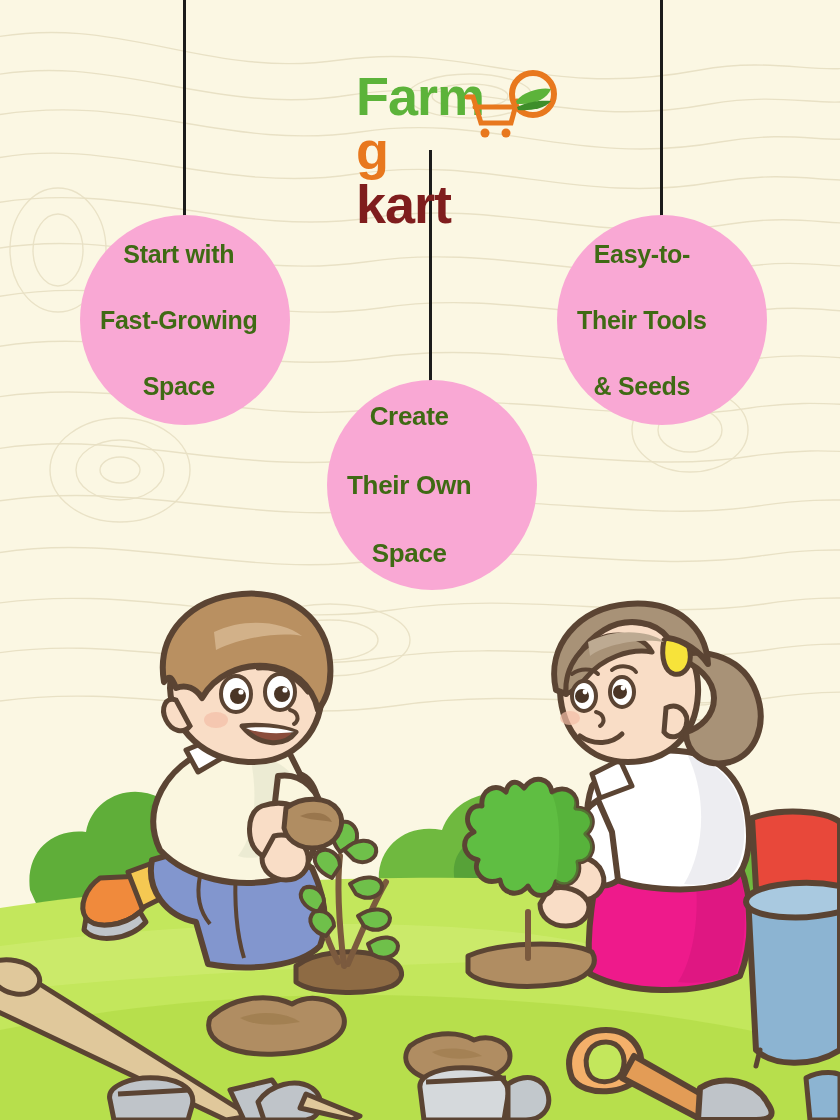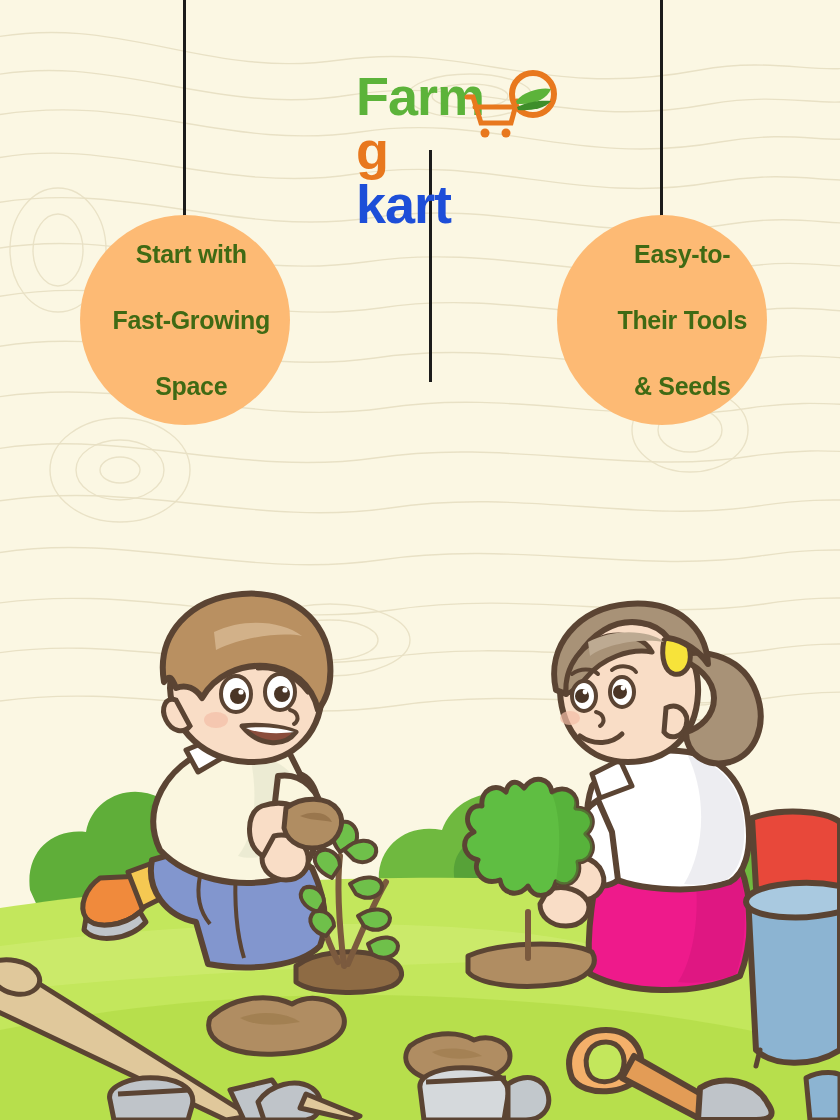--- a/index.html
+++ b/index.html
@@ -21,26 +21,26 @@
   .string.right{left:660px;top:0;height:218px;}
 
   
   .logo{position:absolute;left:0;top:112px;width:840px;height:76px;z-index:5;
         display:flex;align-items:center;justify-content:center;}
   .logo-wrap{position:relative;display:flex;align-items:baseline;flex-direction:column;}
   .logo-txt{font-size:54px;font-weight:700;letter-spacing:-1px;line-height:1;}
   .logo-farm{color:#5CB33A;}
   .logo-g{color:#E8781E;position:relative;}
   .logo-o-gap{display:inline-block;width:44px;}
-  .logo-kart{color:#1d4ed8;}
+  .logo-kart{color:#7f1d1d;}
   .logo-mark{position:absolute;left:103px;top:-6px;width:110px;height:76px;}
 
   
-  .bubble{position:absolute;border-radius:50%;background:#fdba74;z-index:4;
-          display:flex;align-items:center;justify-content:flex-end;text-align:center;}
+  .bubble{position:absolute;border-radius:50%;background:#f9a8d4;z-index:4;
+          display:flex;align-items:center;justify-content:flex-start;text-align:center;}
   .bubble span{color:#3F6A14;font-weight:700;font-size:25px;line-height:1.32;
                letter-spacing:-.3px;padding:0 10px;display:block;}
   #bubble-1{left:80px;top:215px;width:210px;height:210px;}
   #bubble-2{left:327px;top:380px;width:210px;height:210px;}
   #bubble-3{left:557px;top:215px;width:210px;height:210px;}
   #bubble-2 span{font-size:26px;}
 
   
   .illustration{position:absolute;left:0;top:560px;width:840px;height:560px;z-index:2;}
 </style>
@@ -116,20 +116,27 @@
   </div>
 
   <div class="bubble" id="bubble-1">
     <span>
       <span>Start with</span><br>
       <span>Fast-Growing</span><br>
       <span>Space</span>
     </span>
   </div>
 
+  <div class="bubble" id="bubble-2">
+    <span>
+      <span>Create</span><br>
+      <span>Their Own</span><br>
+      <span>Space</span>
+    </span>
+  </div>
 
   <div class="bubble" id="bubble-3">
     <span>
       <span>Easy-to-</span><br>
       <span>Their Tools</span><br>
       <span>&amp; Seeds</span>
     </span>
   </div>
 
   <svg class="illustration" viewBox="0 0 840 560">

